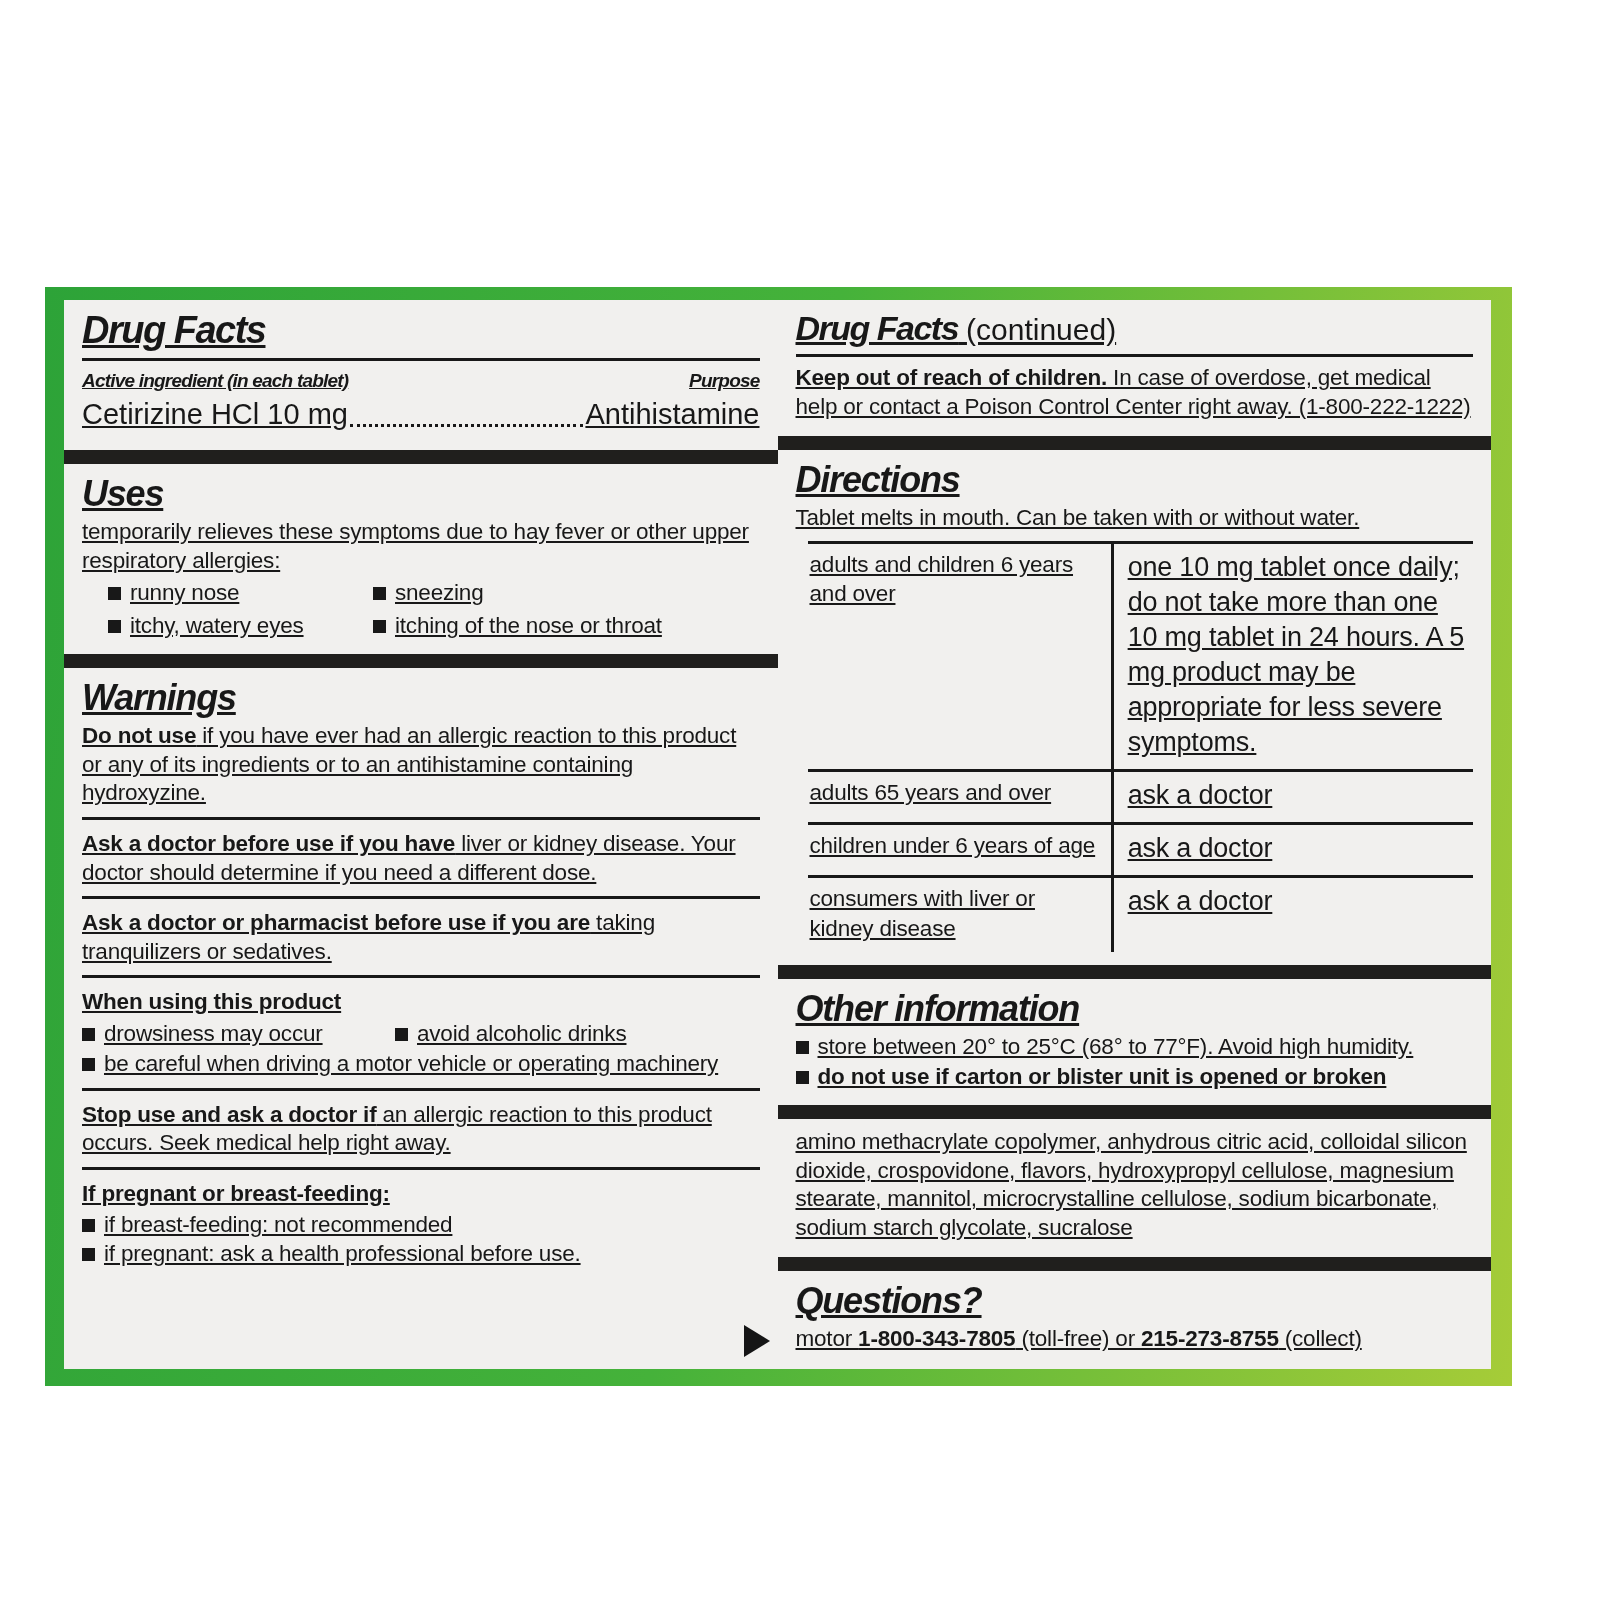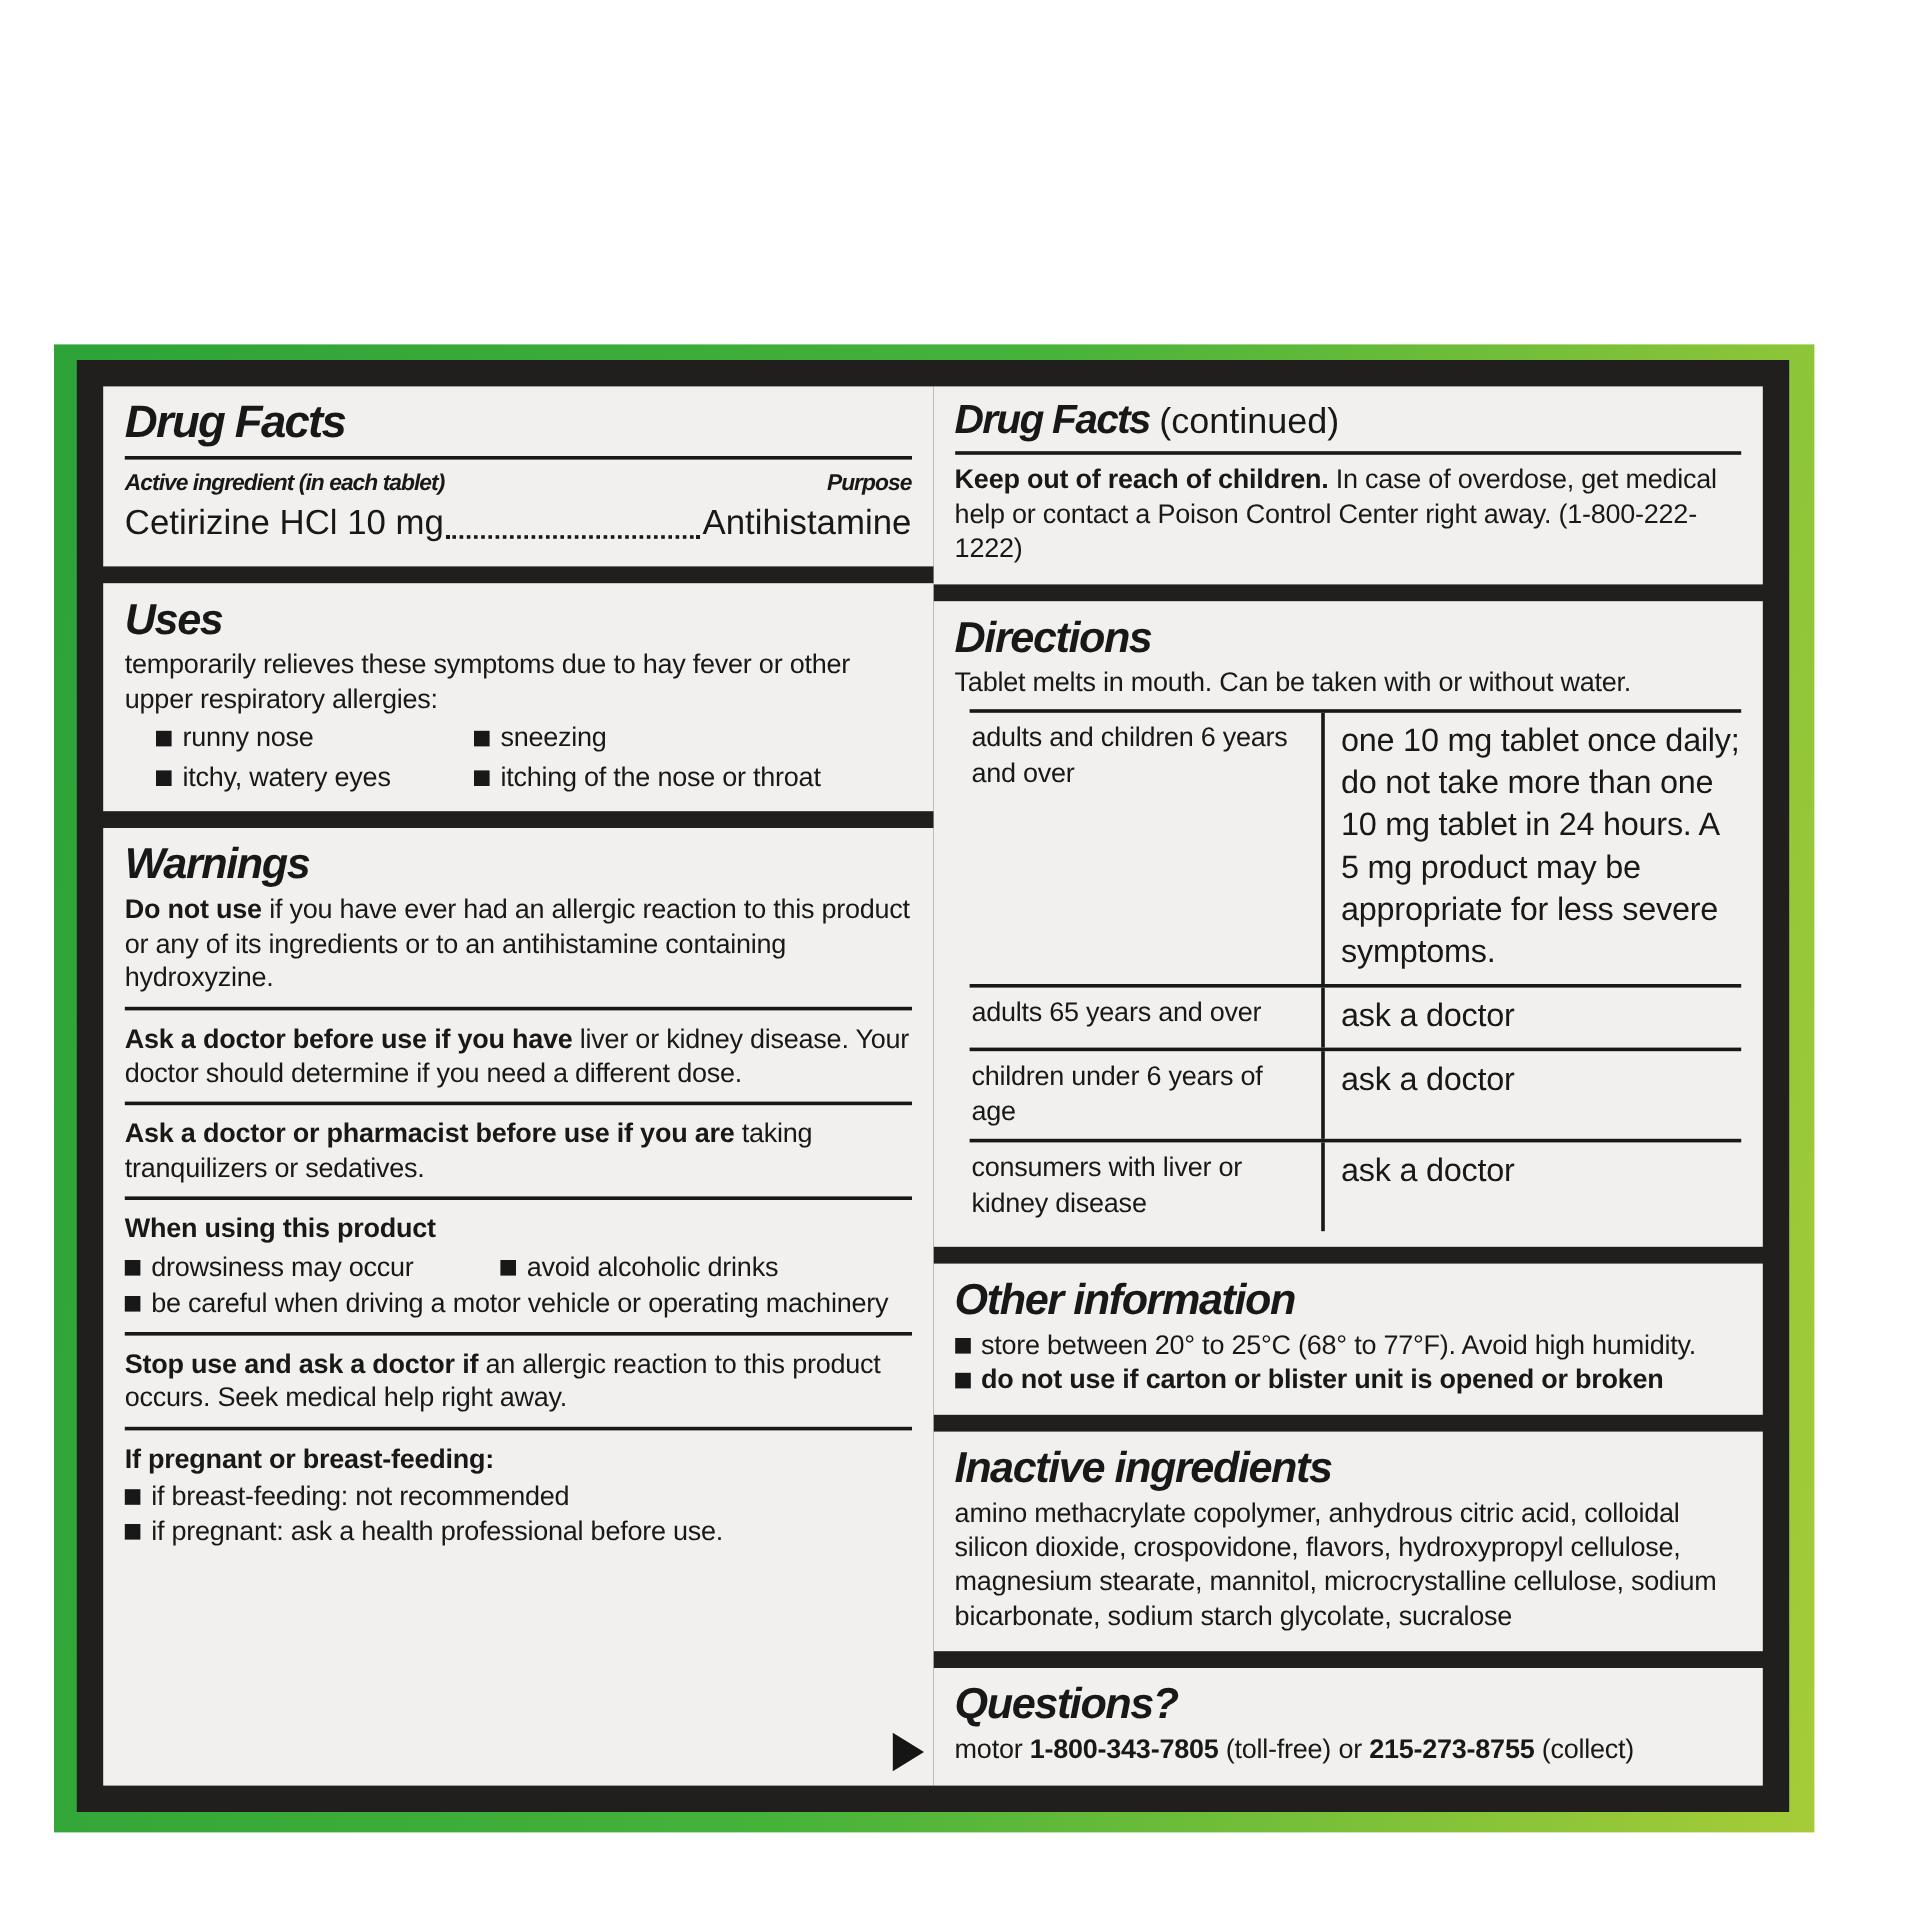--- a/index.html
+++ b/index.html
@@ -22,22 +22,21 @@
   }
   .label-box {
     position: absolute; left: 45px; top: 287px;
     width: 1467px; min-height: 985px;
     padding: 13px 21px 17px 19px;
     background: linear-gradient(100deg, var(--green-left) 0%, var(--green-mid) 48%, var(--green-right) 100%);
   }
   .black-frame {
     background: var(--frame-black);
     min-height: 955px;
-    padding: 22px;
-    display: flex; 
+    display: flex;  text-decoration: underline;
   }
   .col { flex: 1 1 0; min-width: 0; display: flex; flex-direction: column; gap: 14px; }
   .panel { background: var(--panel-bg); padding: 7px 18px 13px 18px; position: relative; }
   .grow { flex: 1 1 auto; }
 
   .df-title {
     font-size: 38px; font-style: italic; font-weight: 700;
     letter-spacing: -1.5px; margin: 2px 0 4px 0;
   }
   .sec-title {
@@ -214,21 +213,20 @@
               <span class="sq"></span>
               <span>store between 20° to 25°C (68° to 77°F). Avoid high humidity.</span>
             </div>
           <div class="bullet lead">
               <span class="sq"></span>
               <span>do not use if carton or blister unit is opened or broken</span>
             </div>
         </section>
 
         <section class="panel">
-          <h2 class="sec-title">Inactive ingredients</h2>
           <p class="body-text">amino methacrylate copolymer, anhydrous citric acid, colloidal silicon dioxide, crospovidone, flavors, hydroxypropyl cellulose, magnesium stearate, mannitol, microcrystalline cellulose, sodium bicarbonate, sodium starch glycolate, sucralose</p>
         </section>
 
         <section class="panel">
           <h2 class="sec-title">Questions?</h2>
           <p class="body-text"><span>motor </span><span class="lead">1-800-343-7805</span><span> (toll-free) or </span><span class="lead">215-273-8755</span><span> (collect)</span></p>
         </section>
 
       </div>
     </div>

